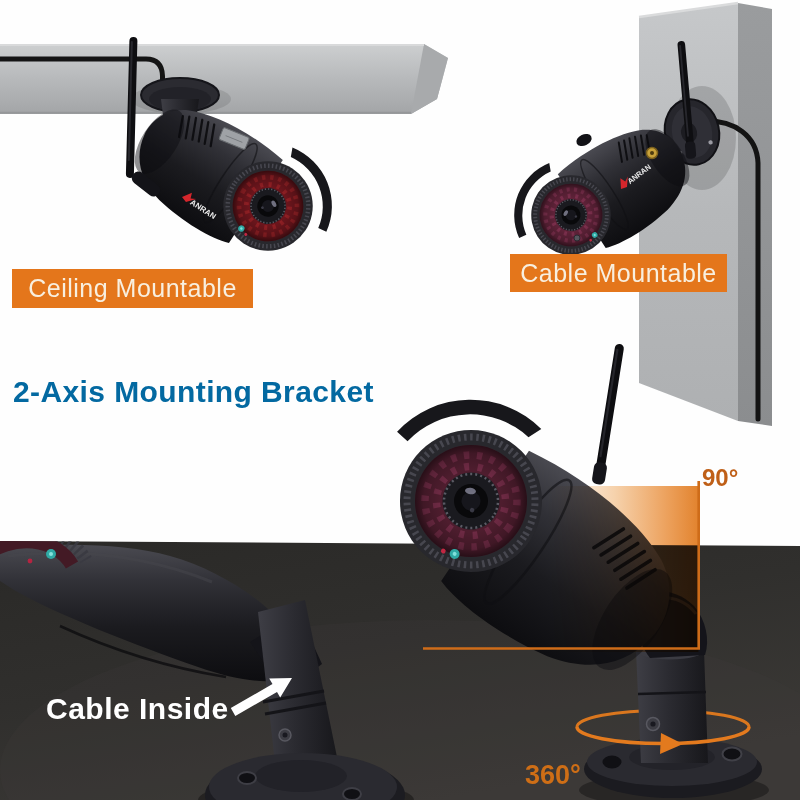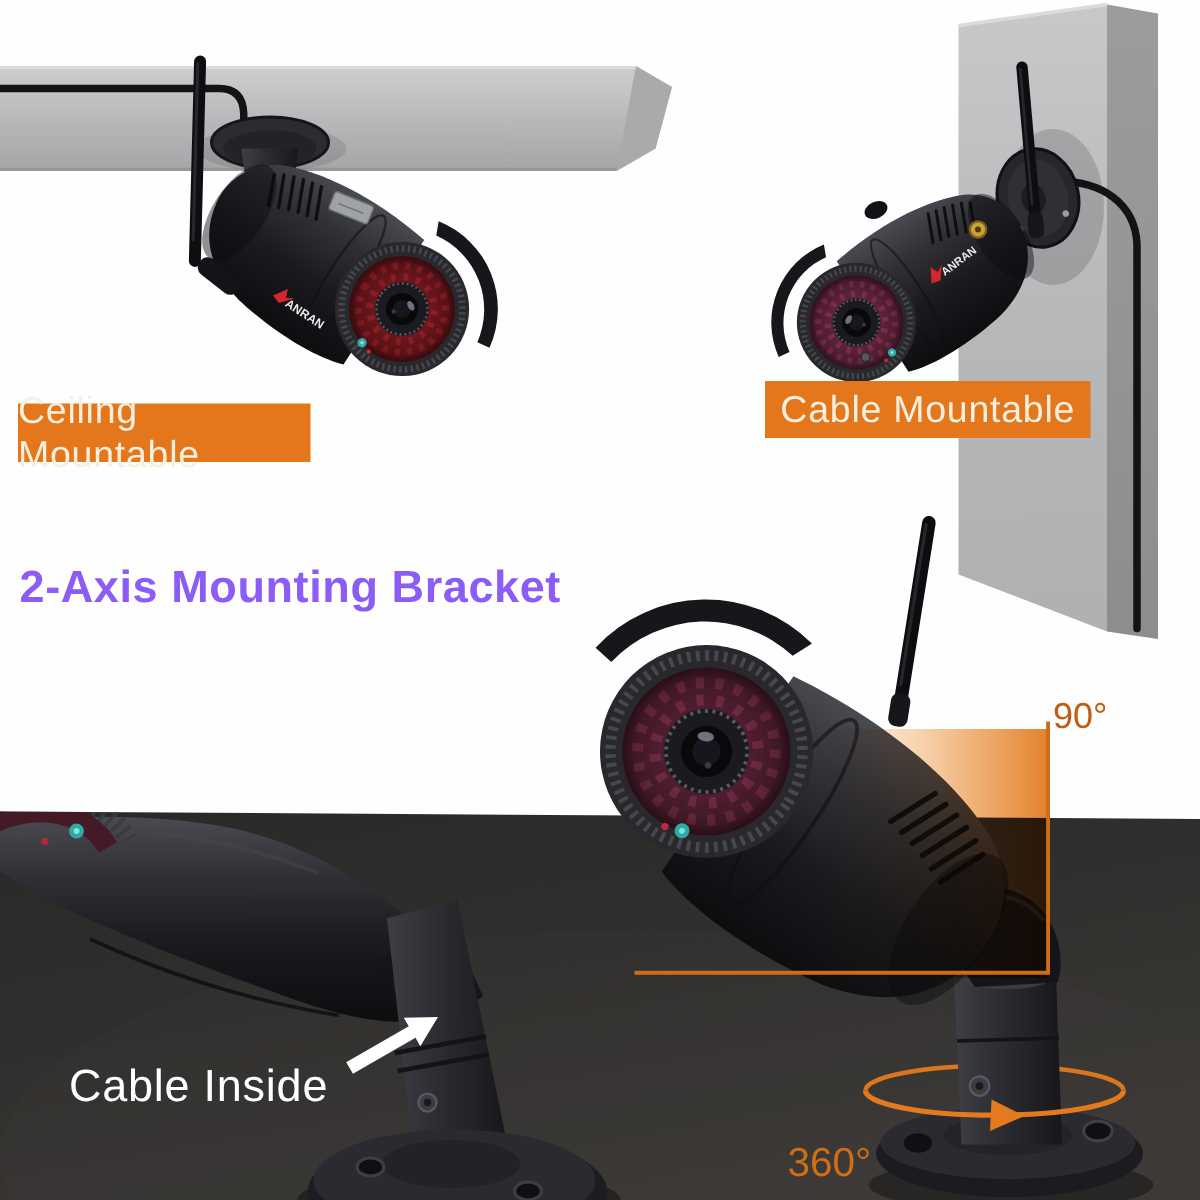--- a/index.html
+++ b/index.html
@@ -2,27 +2,27 @@
 <html style="--accent_orange: #E4761B; --label_text: #F8EFDF; --tilt_text: #BF5F17; --rotation_text: #CE6E16; --rotation_arc: #E37A1E; --angle_line: #CE6C19; --brand_red: #D5262C; --ir_panel_red: #4E1D2E; --status_led_teal: #2FA9A4; --floor_dark: #2F2E2C; --surface_gray: #B5B7B9;"><head>
 <meta charset="utf-8">
 <style>
   html,body{margin:0;padding:0;background:#fff;}
   .canvas{position:relative;width:800px;height:800px;background:#FEFEFE;overflow:hidden;
           font-family:"Liberation Sans", sans-serif;}
   .scene-svg{position:absolute;left:0;top:0;z-index:1;}
   .badge{position:absolute;z-index:3;display:flex;align-items:center;justify-content:center;
          background:var(--accent_orange,#E4761B);color:var(--label_text,#F8EFDF);
          font-size:25px;letter-spacing:.5px;}
-  .badge-ceiling{left:12px;top:269px;width:195px;height:39px;}
+  .badge-ceiling{left:12px;top:269px;width:241px;height:39px;}
   .badge-wall{left:510px;top:254px;width:217px;height:38px;}
   .feature{position:absolute;z-index:3;left:13px;top:374px;width:420px;}
-  .feature-title{font-size:30px;font-weight:bold;color:#8b5cf6;letter-spacing:.4px;line-height:36px;margin:0;}
+  .feature-title{font-size:30px;font-weight:bold;color:#0369a1;letter-spacing:.4px;line-height:36px;margin:0;}
   .feature-desc{font-size:26px;color:#9B9B9B;letter-spacing:.4px;line-height:33px;margin:11px 0 0 0;}
-  .callout{position:absolute;z-index:3;font-weight:normal;white-space:nowrap;text-align:right;}
-  .callout-cable{left:46px;top:708px;font-size:30px;color:#FFFFFF;letter-spacing:.5px;}
+  .callout{position:absolute;z-index:3;font-weight:bold;white-space:nowrap;text-align:right;}
+  .callout-cable{left:46px;top:692px;font-size:30px;color:#FFFFFF;letter-spacing:.5px;}
   .callout-90{left:702px;top:464px;font-size:24px;color:var(--tilt_text,#BF5F17);}
   .callout-360{left:525px;top:760px;font-size:27px;color:var(--rotation_text,#CE6E16);}
 </style>
 </head>
 <body>
 
 <div class="canvas">
 
 <svg class="scene-svg" width="800" height="800" viewBox="0 0 800 800">
   <defs>

